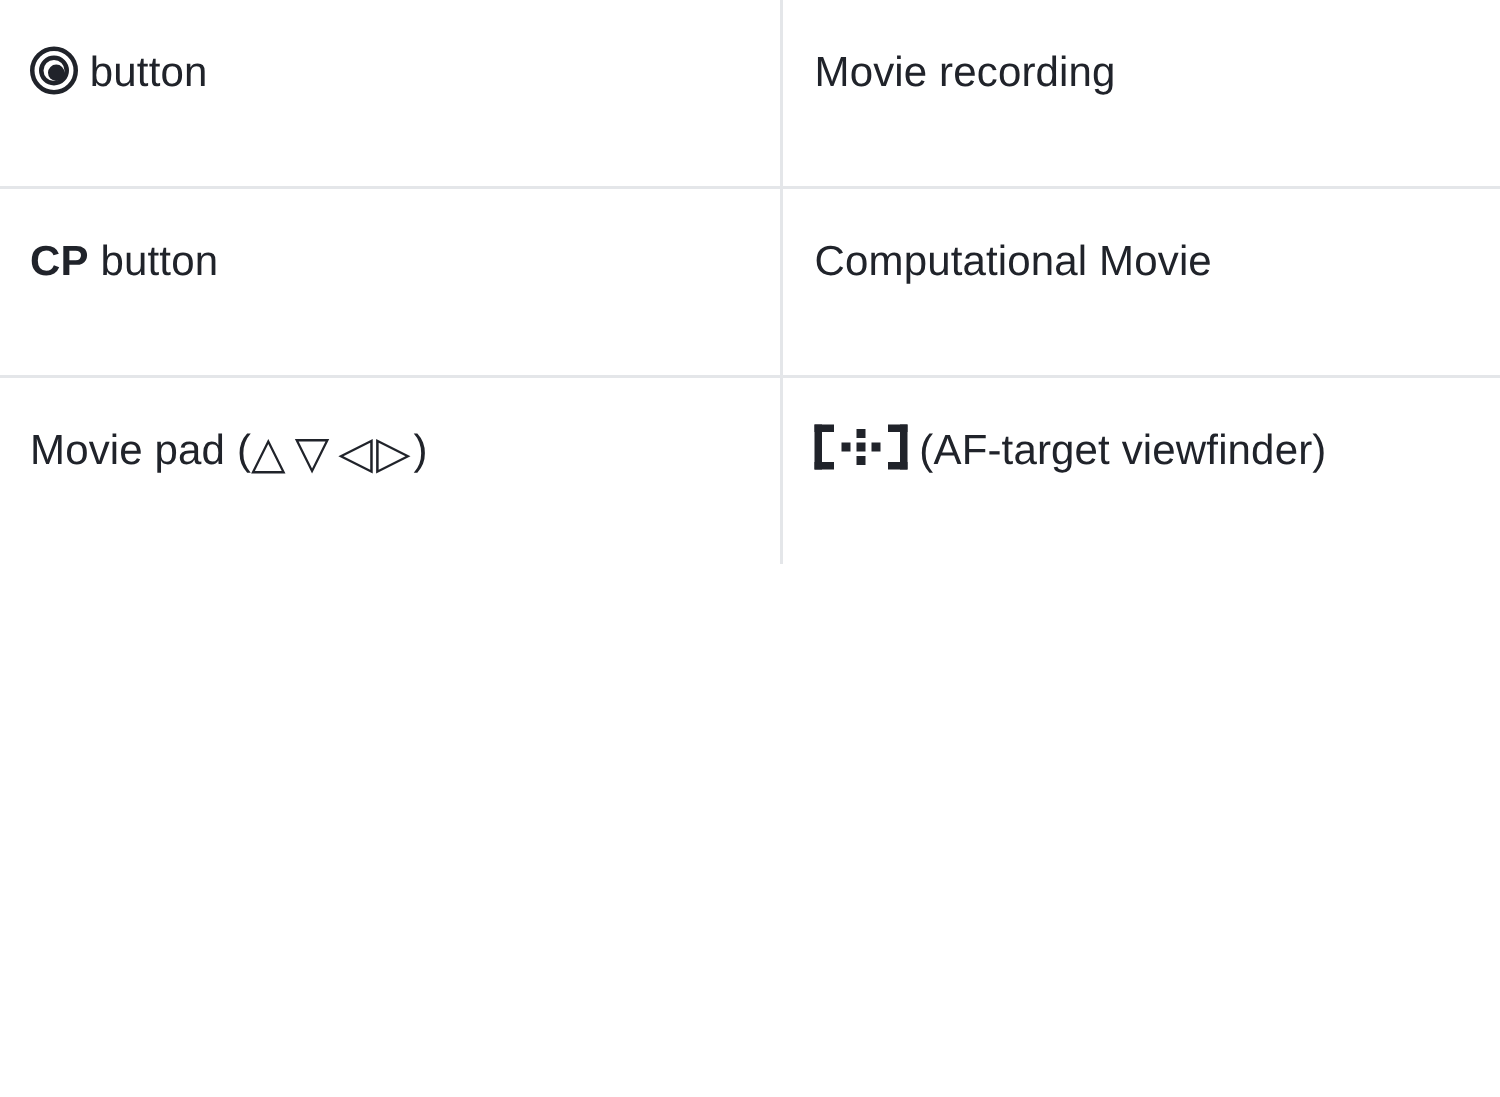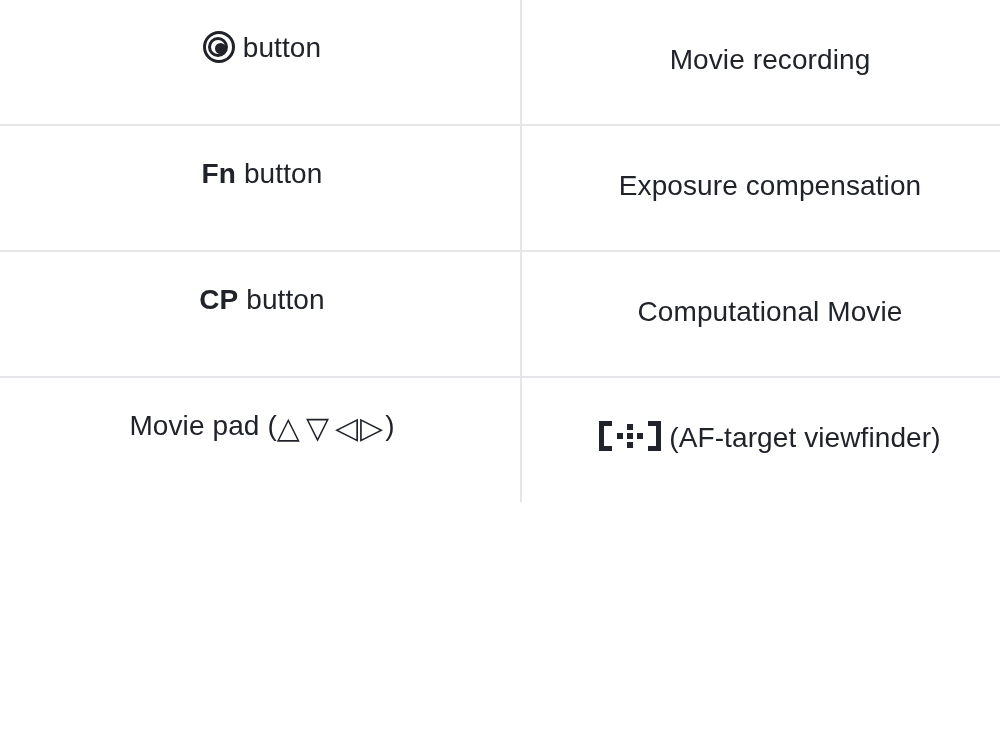--- a/index.html
+++ b/index.html
@@ -24,42 +24,40 @@
   }
 
   .fn-table col.col-control { width: 521px; }
   .fn-table col.col-function { width: 479px; }
 
   .fn-row > td {
     height: 124px;
     vertical-align: top;
     padding: 0;
     border-bottom: 2px solid #e4e6e9;
-    text-align: center;
   }
   .fn-row:last-child > td {
     border-bottom: none;
   }
 
   td.cell-control {
     border-right: 2px solid #e4e6e9;
   }
 
   .cell-inner {
     padding-top: 30px;
     padding-left: 20px;
     padding-right: 16px;
     font-size: 28px;
     line-height: 1.28;
     letter-spacing: 0.1px;
     white-space: nowrap;
   }
   td.cell-function .cell-inner {
-    padding-left: 34px;
-    margin-top: 12px;
+    padding-left: 21px;
   }
 
   .bold { font-weight: bold; }
 
   
   .icon {
     display: inline-block;
     vertical-align: -5px;
   }
 
@@ -178,33 +176,20 @@
           <span>button</span>
         </div>
       </td>
       <td class="cell-function">
         <div class="cell-inner">
           <span>Movie recording</span>
         </div>
       </td>
     </tr>
 
-    <tr class="fn-row">
-      <td class="cell-control">
-        <div class="cell-inner">
-          <span class="bold">Fn</span>
-          <span>button</span>
-        </div>
-      </td>
-      <td class="cell-function">
-        <div class="cell-inner">
-          <span>Exposure compensation</span>
-        </div>
-      </td>
-    </tr>
 
 
     <tr class="fn-row">
       <td class="cell-control">
         <div class="cell-inner">
           <span class="bold">CP</span>
           <span>button</span>
         </div>
       </td>
       <td class="cell-function">

